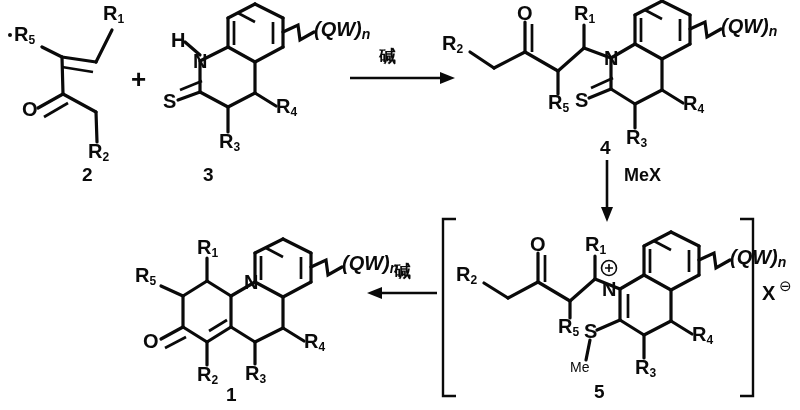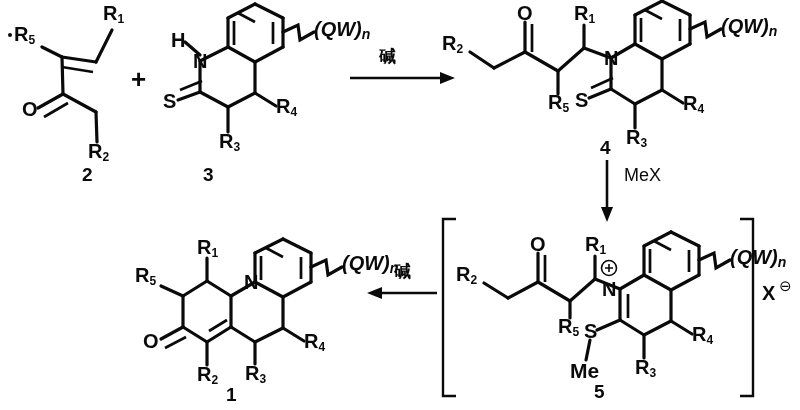--- a/index.html
+++ b/index.html
@@ -88,30 +88,30 @@
     vertical-align: baseline;
     position: relative;
     top: 3px;
   }
   .cmpd-num {
     font-size: 19px;
     font-weight: bold;
   }
   .reagent {
     font-size: 18px;
-    font-weight: normal;
+    font-weight: bold;
   }
   .cjk {
     font-family: "DejaVu Sans", sans-serif;
     font-size: 17px;
     font-weight: bold;
   }
   .me-lbl {
-    font-size: 21px;
-    font-weight: bold;
+    font-size: 14px;
+    font-weight: normal;
   }
   .counterion {
     font-size: 20px;
     font-weight: bold;
   }
   .plus-sign {
     font-size: 26px;
     font-weight: bold;
   }
   .charge-glyph {

